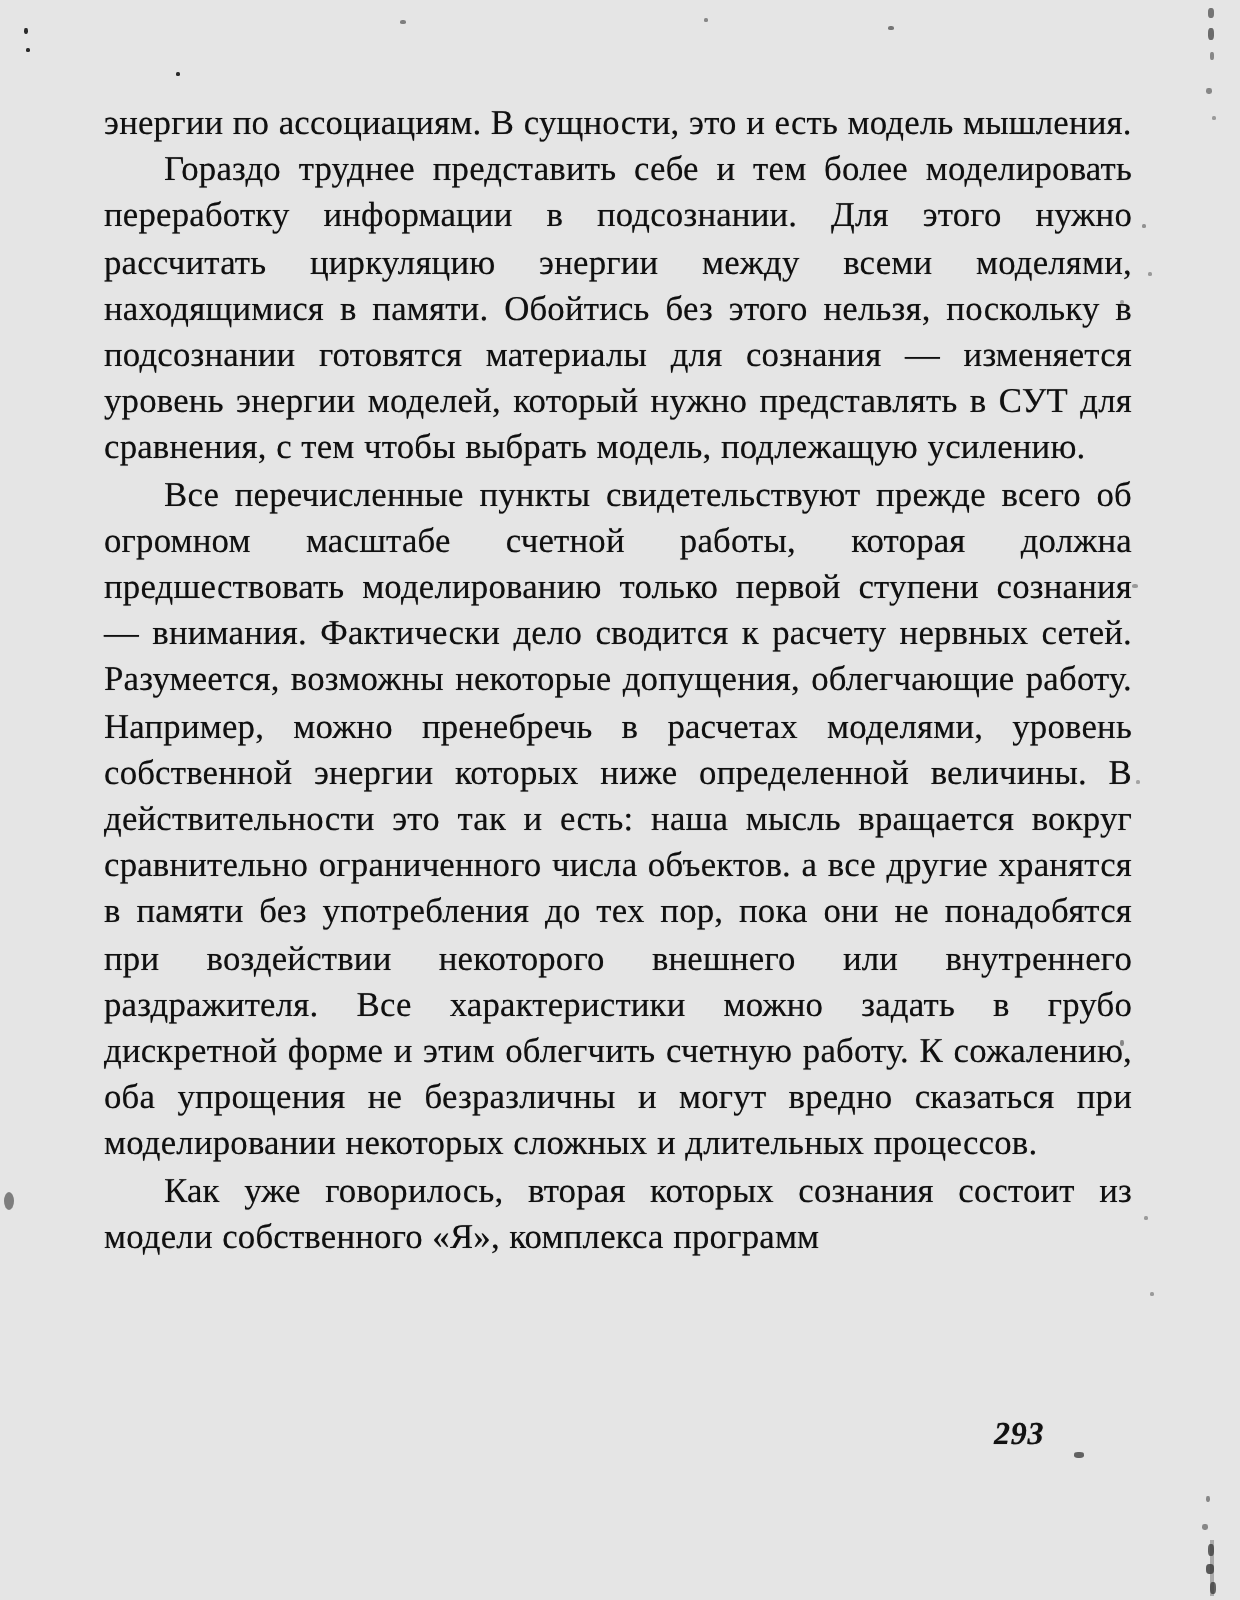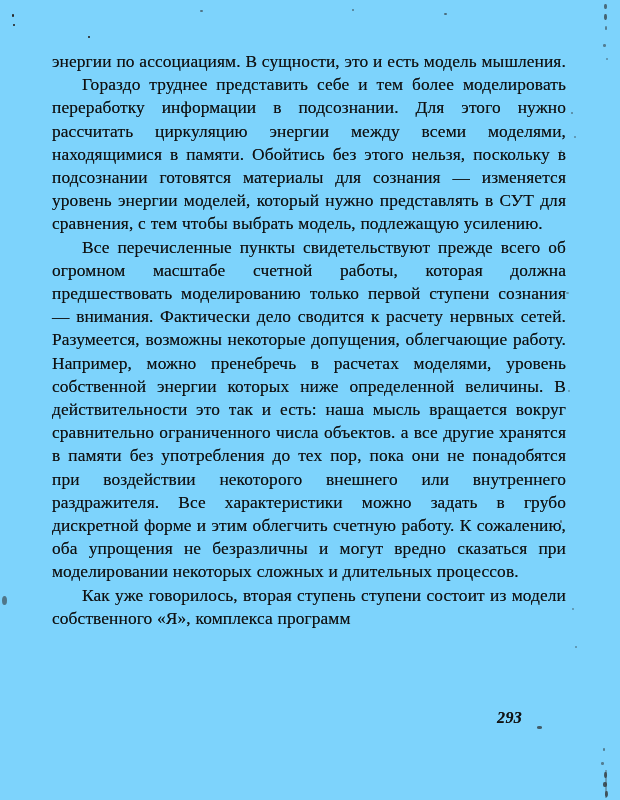--- a/index.html
+++ b/index.html
@@ -7,21 +7,21 @@
     padding: 0;
     background: #ffffff;
   }
   body {
     font-family: "Liberation Serif", "DejaVu Serif", serif;
   }
   #page {
     position: relative;
     width: 620px;
     height: 800px;
-    background: #7dd3fc;
+    background: #e5e5e5;
     overflow: hidden;
   }
 
   
   .speck {
     position: absolute;
     background: #2a2a2a;
     border-radius: 40%;
     pointer-events: none;
   }
@@ -105,18 +105,18 @@
     <div class="speck" style="left:604px; top:772px; width:3px; height:6px; opacity:.7;"></div>
     <div class="speck" style="left:603px; top:782px; width:4px; height:5px; opacity:.75;"></div>
     <div class="speck" style="left:605px; top:791px; width:3px; height:6px; opacity:.7;"></div>
     <div class="smudge" style="left:605px; top:770px; width:2px; height:28px; opacity:.35;"></div>
   </div>
 
   <div id="column">
     <p class="para no-indent">энергии по ассоциациям. В сущности, это и есть модель мышления.</p>
     <p class="para">Гораздо труднее представить себе и тем более моделировать переработку информации в подсознании. Для этого нужно рассчитать циркуляцию энергии между всеми моделями, находящимися в памяти. Обойтись без этого нельзя, поскольку в подсознании готовятся материалы для сознания — изменяется уровень энергии моделей, который нужно представлять в СУТ для сравнения, с тем чтобы выбрать модель, подлежащую усилению.</p>
     <p class="para">Все перечисленные пункты свидетельствуют прежде всего об огромном масштабе счетной работы, которая должна предшествовать моделированию только первой ступени сознания — внимания. Фактически дело сводится к расчету нервных сетей. Разумеется, возможны некоторые допущения, облегчающие работу. Например, можно пренебречь в расчетах моделями, уровень собственной энергии которых ниже определенной величины. В действительности это так и есть: наша мысль вращается вокруг сравнительно ограниченного числа объектов. а все другие хранятся в памяти без употребления до тех пор, пока они не понадобятся при воздействии некоторого внешнего или внутреннего раздражителя. Все характеристики можно задать в грубо дискретной форме и этим облегчить счетную работу. К сожалению, оба упрощения не безразличны и могут вредно сказаться при моделировании некоторых сложных и длительных процессов.</p>
-    <p class="para">Как уже говорилось, вторая ступень ступени состоит из модели собственного «Я», комплекса программ</p>
+    <p class="para">Как уже говорилось, вторая которых сознания состоит из модели собственного «Я», комплекса программ</p>
   </div>
 
   <div id="folio">293</div>
 
 </div>
 
 </body></html>

